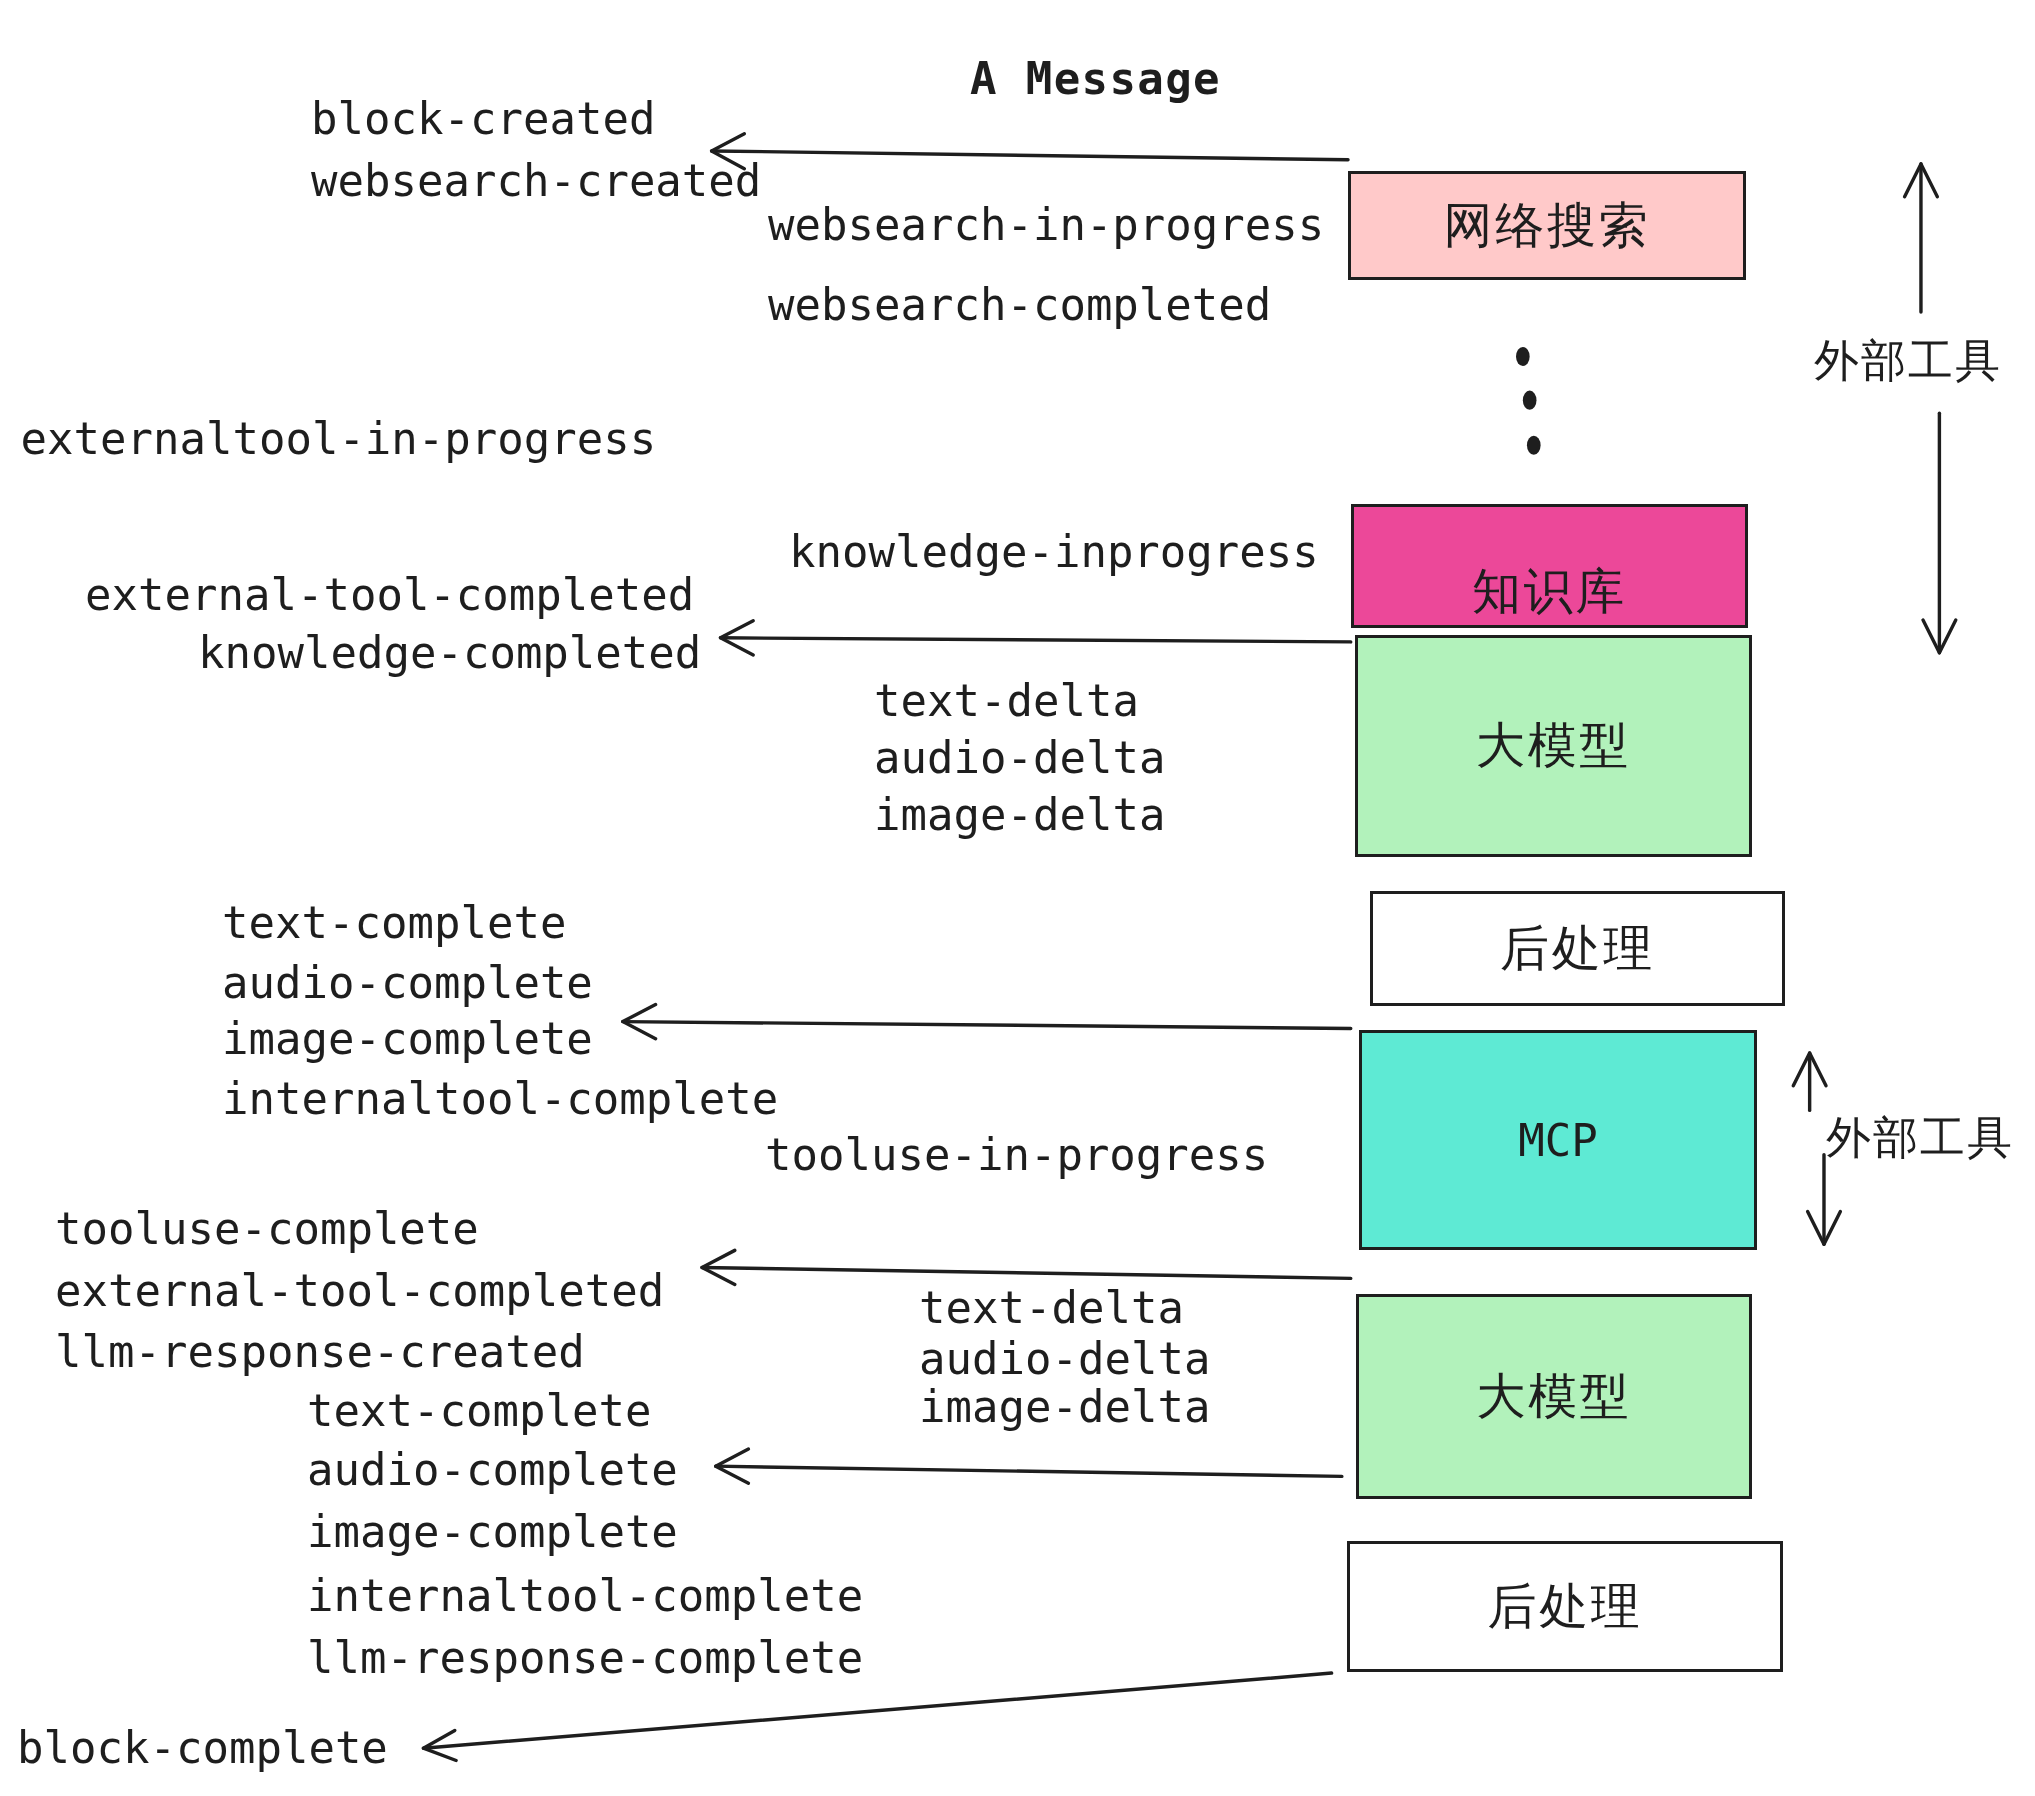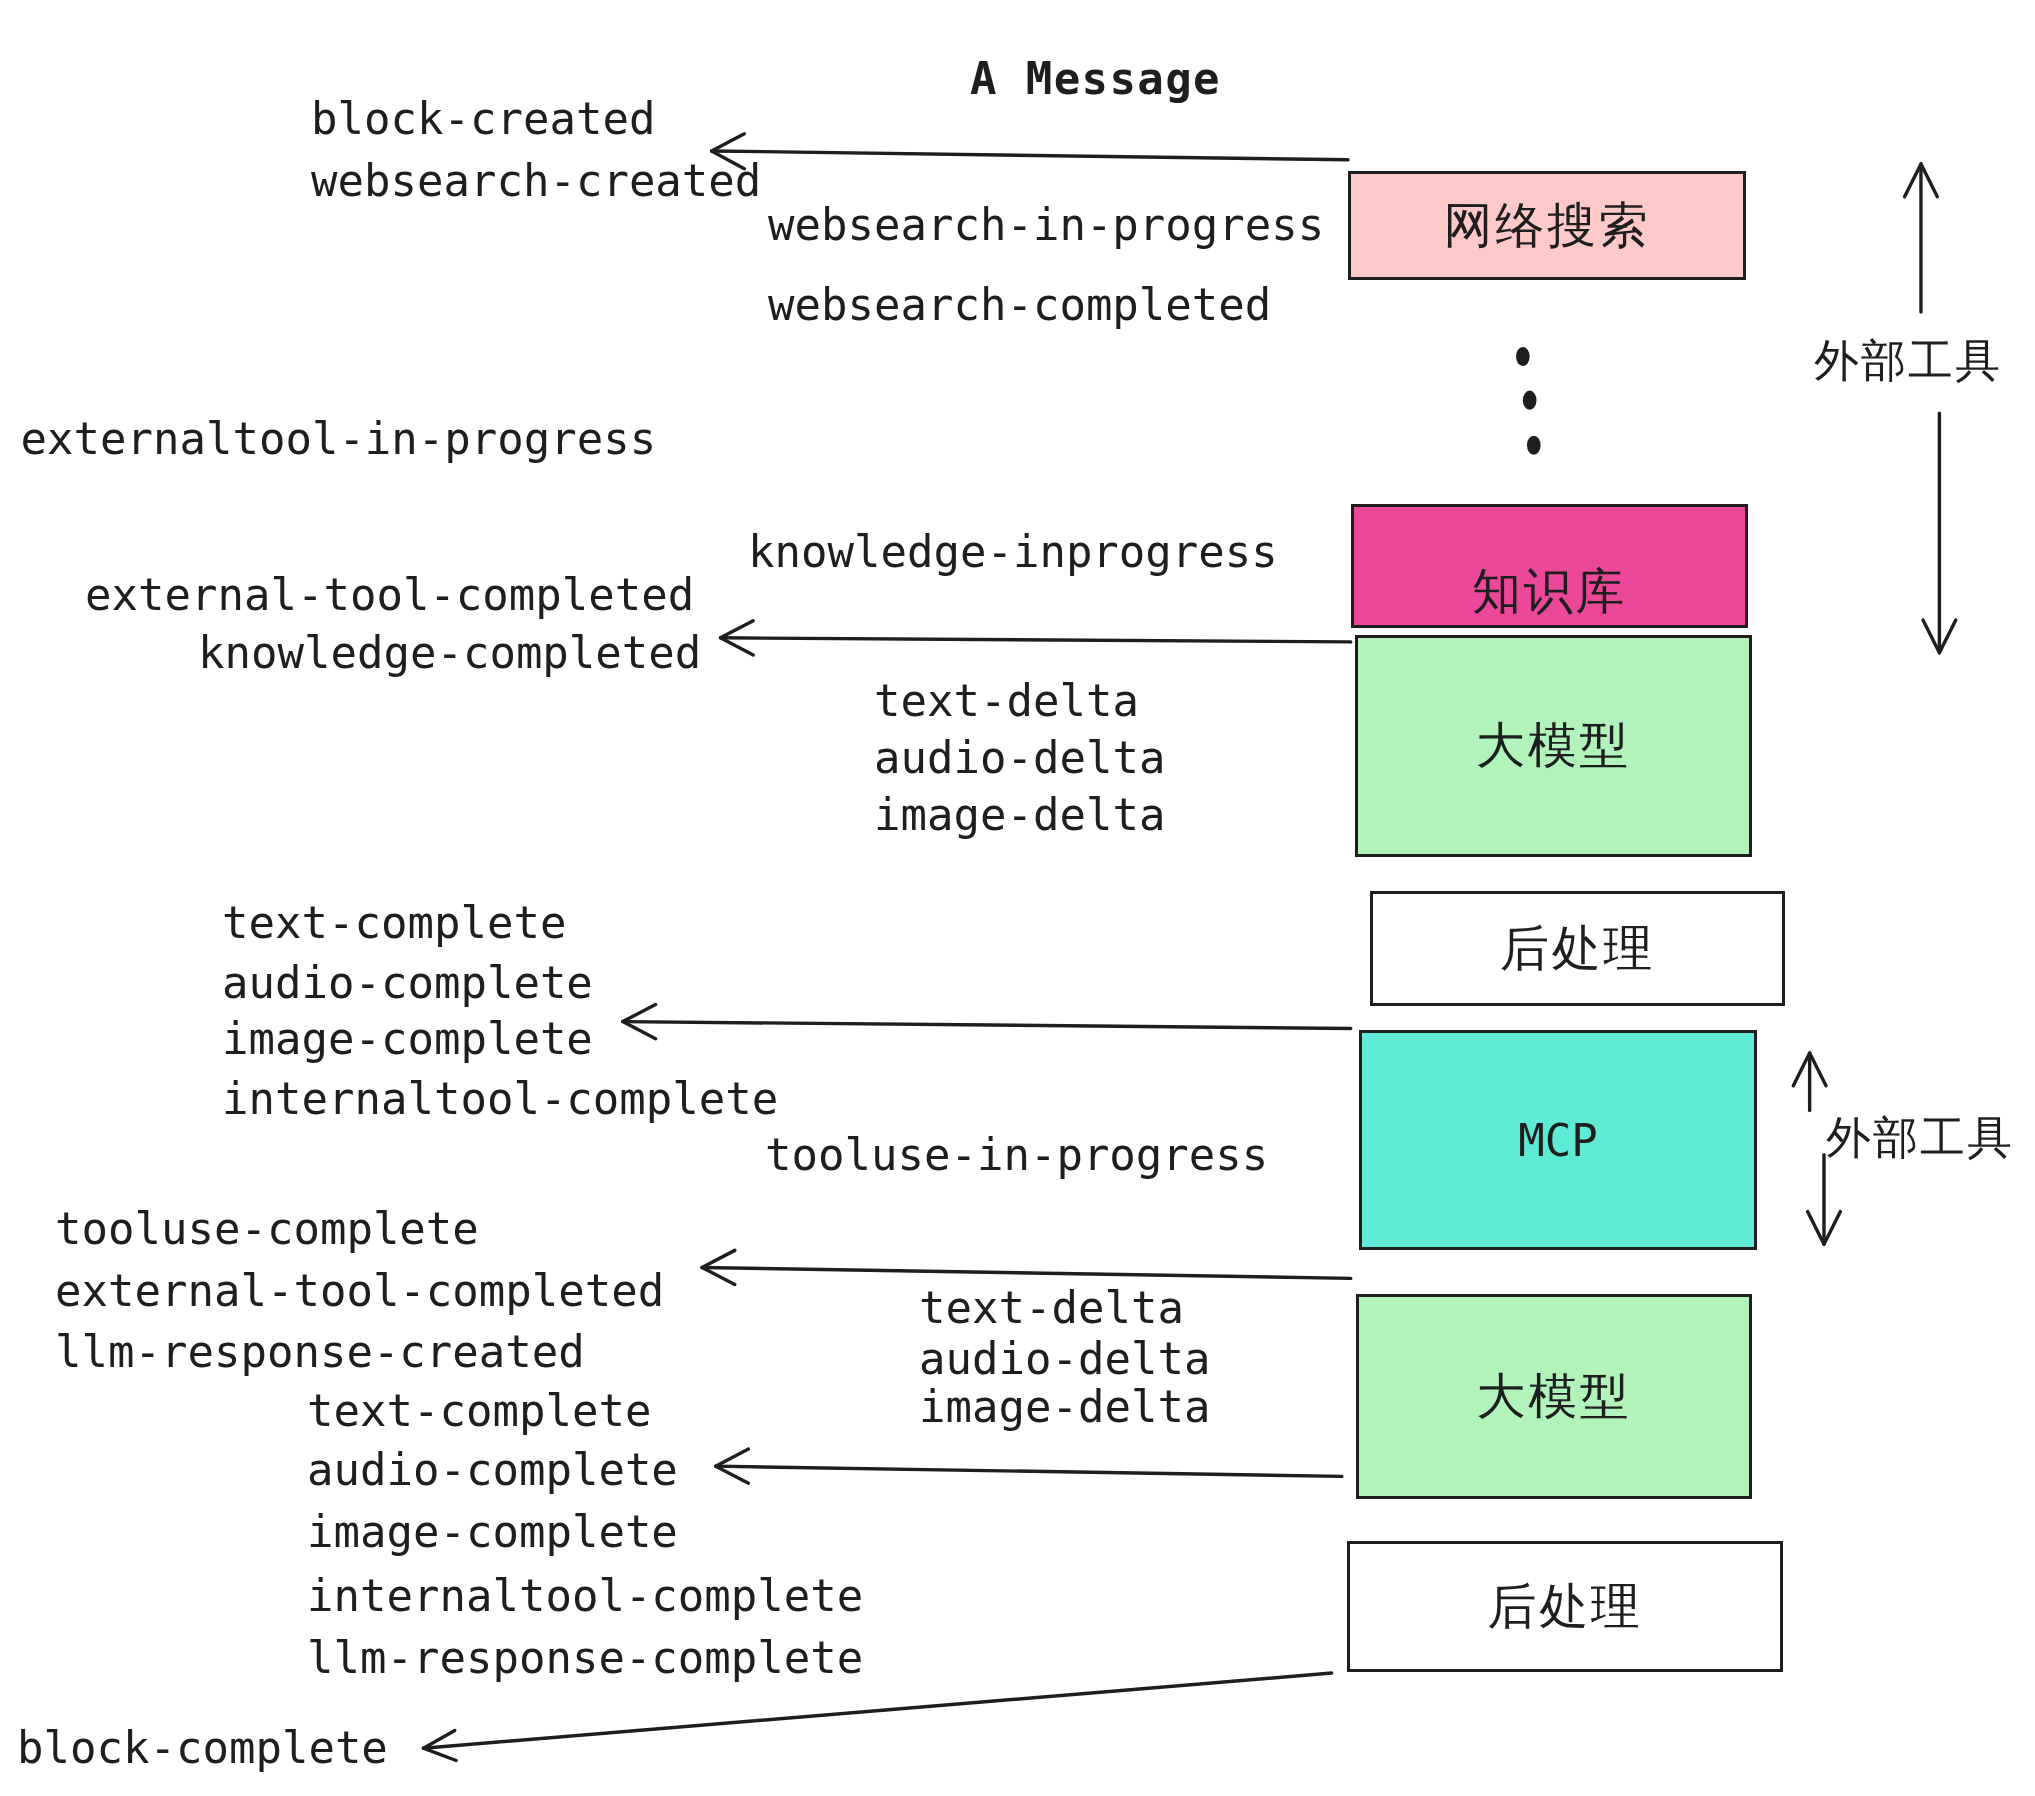--- a/index.html
+++ b/index.html
@@ -71,21 +71,21 @@
 
 <div id="canvas">
 
   <div class="title" style="left:970px;top:20.5px">A Message</div>
 
   <div class="ev" style="left:311px;top:94px">block-created</div>
   <div class="ev" style="left:311px;top:156px">websearch-created</div>
   <div class="ev" style="left:768px;top:200px">websearch-in-progress</div>
   <div class="ev" style="left:768px;top:280px">websearch-completed</div>
   <div class="ev" style="left:20.5px;top:414px">externaltool-in-progress</div>
-  <div class="ev" style="left:748px;top:527px">knowledge-inprogress</div>
+  <div class="ev" style="left:789px;top:527px">knowledge-inprogress</div>
   <div class="ev" style="left:85px;top:570px">external-tool-completed</div>
   <div class="ev" style="left:198px;top:628px">knowledge-completed</div>
   <div class="ev" style="left:874px;top:676px">text-delta</div>
   <div class="ev" style="left:874px;top:733px">audio-delta</div>
   <div class="ev" style="left:874px;top:790px">image-delta</div>
   <div class="ev" style="left:222px;top:898px">text-complete</div>
   <div class="ev" style="left:222px;top:958px">audio-complete</div>
   <div class="ev" style="left:222px;top:1014px">image-complete</div>
   <div class="ev" style="left:222px;top:1074px">internaltool-complete</div>
   <div class="ev" style="left:765px;top:1130px">tooluse-in-progress</div>

